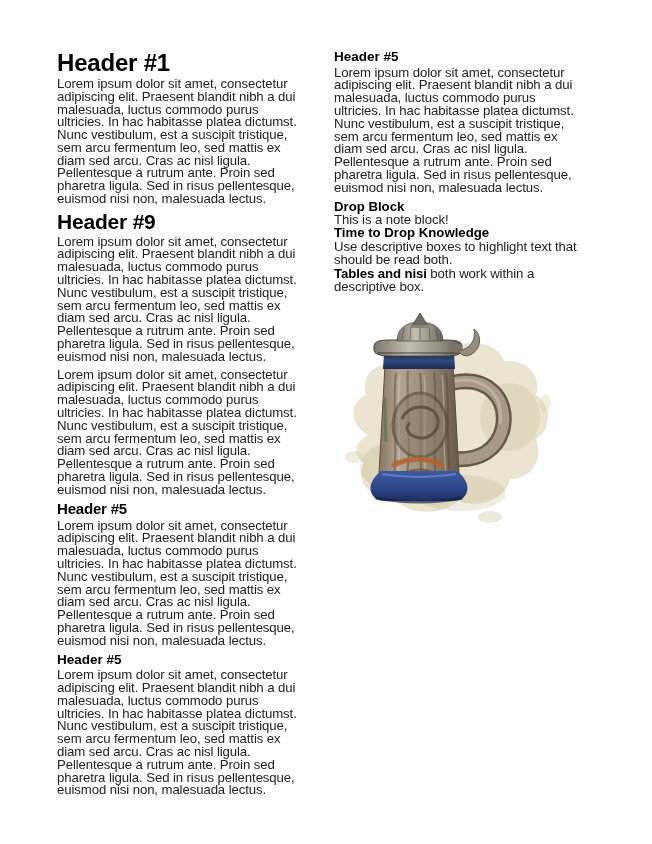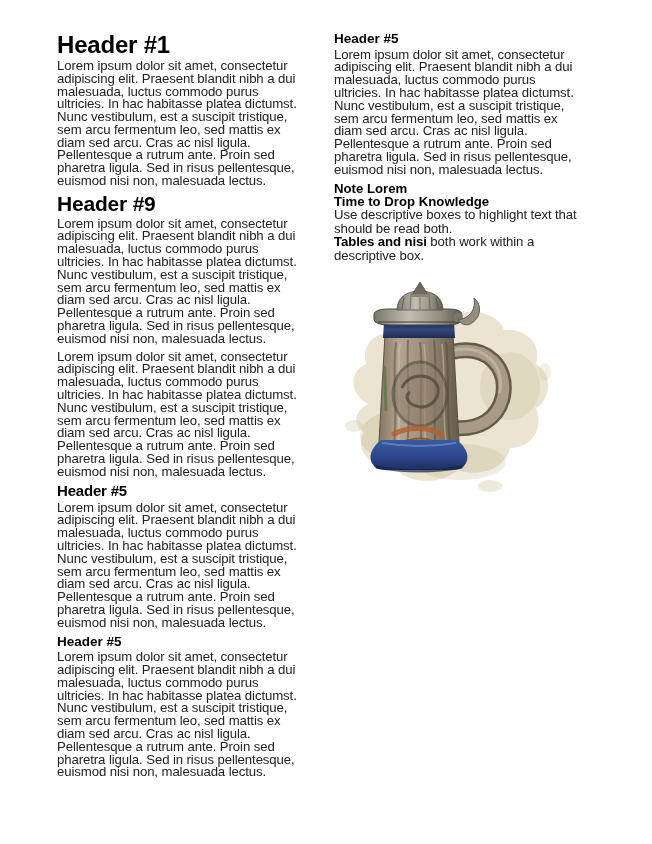--- a/index.html
+++ b/index.html
@@ -1,21 +1,21 @@
 <!DOCTYPE html>
 <html><head>
 <meta charset="utf-8">
 <style>
   html,body{margin:0;padding:0;background:#ffffff;}
   .page{
     position:relative;
     width:652px;height:844px;
     background:#ffffff;
     box-sizing:border-box;
-    padding:32px 36px 0 57px;
+    padding:50px 36px 0 57px;
     font-family:"Liberation Sans","DejaVu Sans",sans-serif;
     color:#222222;
     display:flex;
     gap:21px;
     overflow:hidden;
   }
   .col{box-sizing:border-box;}
   .col-left{width:256px;flex:0 0 256px;}
   .col-right{width:262px;flex:0 0 262px;}
   .h1,.h2,.h3,.h4,.h5{
@@ -122,21 +122,22 @@
 ultricies. In hac habitasse platea dictumst.
 Nunc vestibulum, est a suscipit tristique,
 sem arcu fermentum leo, sed mattis ex
 diam sed arcu. Cras ac nisl ligula.
 Pellentesque a rutrum ante. Proin sed
 pharetra ligula. Sed in risus pellentesque,
 euismod nisi non, malesuada lectus.</p>
     </section>
 
     <div>
-      <p class="label">Note Lorem</p>
+      <p class="label">Drop Block</p>
+      <p class="plain">This is a note block!</p>
     </div>
 
     <div>
       <p class="label">Time to Drop Knowledge</p>
       <p class="plain">Use descriptive boxes to highlight text that should be read both.</p>
     </div>
 
     <p class="plain"><span class="b">Tables and nisi</span><span> both work within a descriptive box.</span></p>
 
     <div class="illustration">

